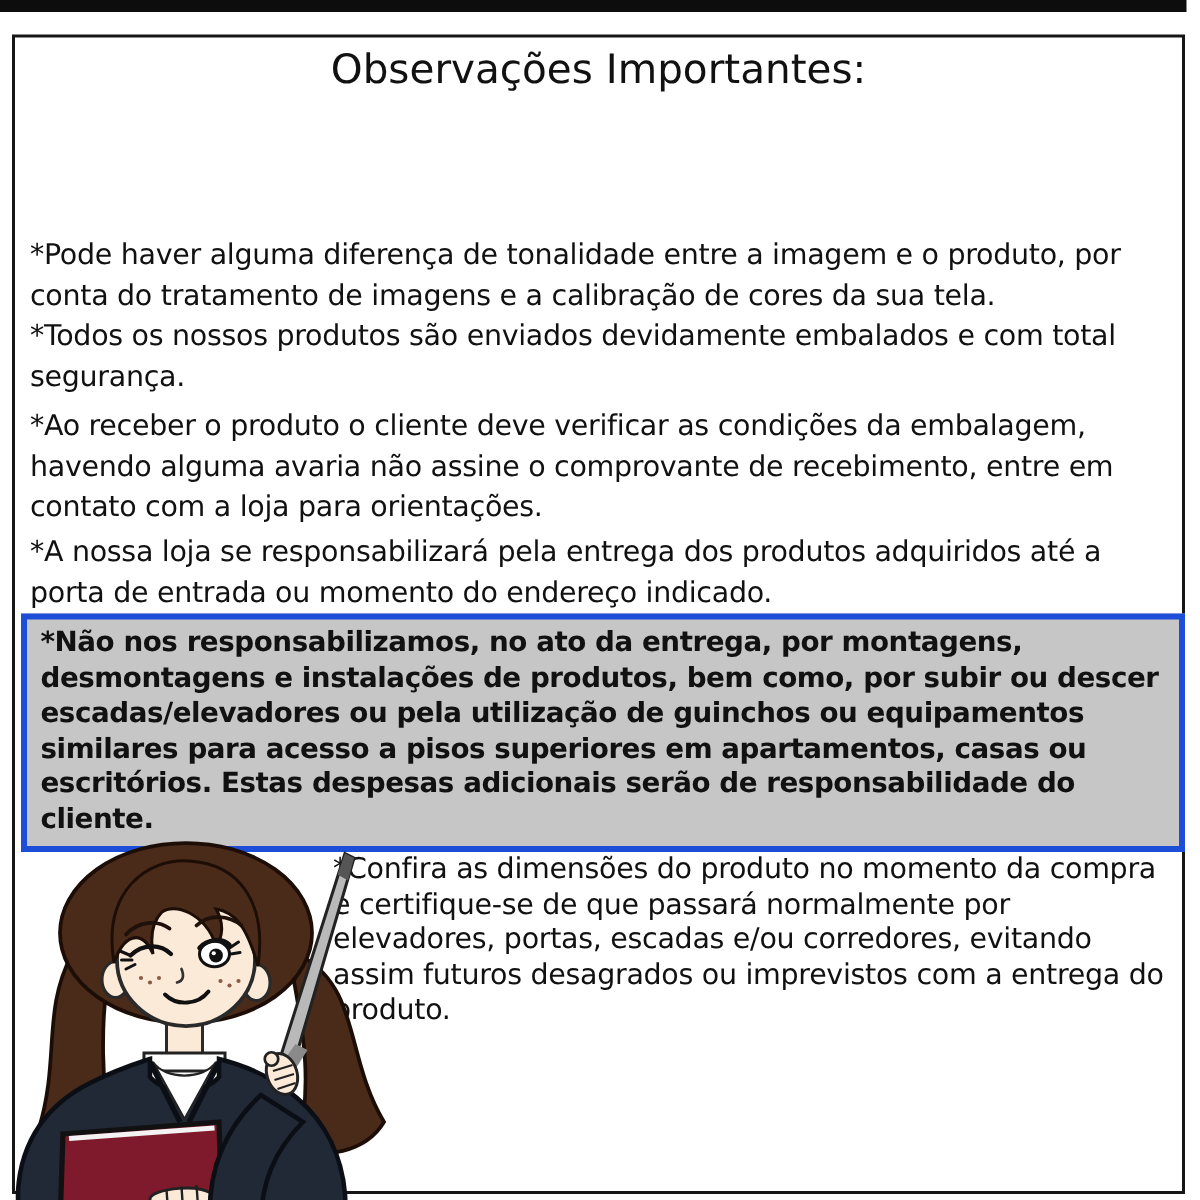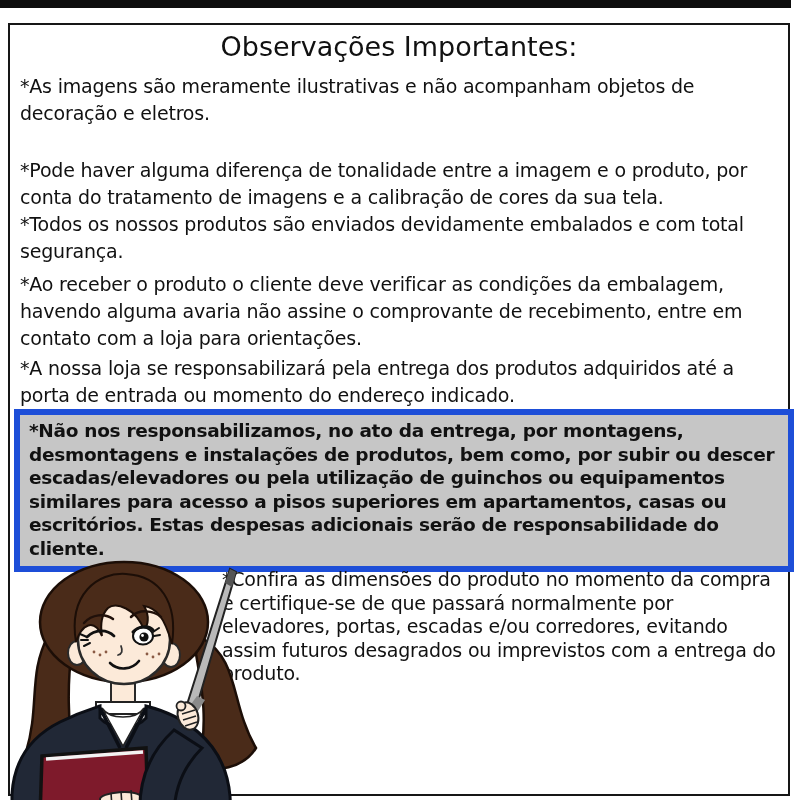--- a/index.html
+++ b/index.html
@@ -22,42 +22,41 @@
     position:absolute;left:10px;width:758px;
     font-size:19px;line-height:27px;letter-spacing:-0.2px;
   }
   .p1{top:48px}
   .p2{top:132px}
   .p3{top:186px}
   .p4{top:246px}
   .p5{top:330px}
   .highlight{
     position:absolute;left:4px;top:384px;width:750px;
-    background:#c6c6c6;border:6px solid #1d4ed8;
+    background:#c6c6c6;border:4px solid #1d4ed8;
     padding:4px 9px 6px 9px;
     font-weight:bold;font-size:18.5px;line-height:23.5px;letter-spacing:-0.3px;
   }
   .bottom-note{
     position:absolute;left:212px;top:543px;width:562px;
     font-size:19px;line-height:23.5px;letter-spacing:-0.2px;z-index:3;
   }
   .figure{
     position:absolute;left:0px;top:531px;width:262px;height:258px;z-index:5;
   }
 </style>
 </head>
 <body>
 
 <div class="topbar"></div>
 
 <div class="frame">
 
   <div class="title">Observações Importantes:</div>
 
-  <div class="para p1">*As imagens são meramente ilustrativas e não acompanham objetos de decoração e eletros.</div>
   <div class="para p2">*Pode haver alguma diferença de tonalidade entre a imagem e o produto, por conta do tratamento de imagens e a calibração de cores da sua tela.</div>
   <div class="para p4">*Ao receber o produto o cliente deve verificar as condições da embalagem, havendo alguma avaria não assine o comprovante de recebimento, entre em contato com a loja para orientações.</div>
   <div class="para p3">*Todos os nossos produtos são enviados devidamente embalados e com total segurança.</div>
   <div class="para p5">*A nossa loja se responsabilizará pela entrega dos produtos adquiridos até a porta de entrada ou momento do endereço indicado.</div>
 
   <div class="highlight">*Não nos responsabilizamos, no ato da entrega, por montagens, desmontagens e instalações de produtos, bem como, por subir ou descer escadas/elevadores ou pela utilização de guinchos ou equipamentos similares para acesso a pisos superiores em apartamentos, casas ou escritórios. Estas despesas adicionais serão de responsabilidade do cliente.</div>
 
   <div class="bottom-note">*Confira as dimensões do produto no momento da compra e certifique-se de que passará normalmente por elevadores, portas, escadas e/ou corredores, evitando assim futuros desagrados ou imprevistos com a entrega do produto.</div>
 
   <svg class="figure" viewBox="0 0 262 258" xmlns="http://www.w3.org/2000/svg">

